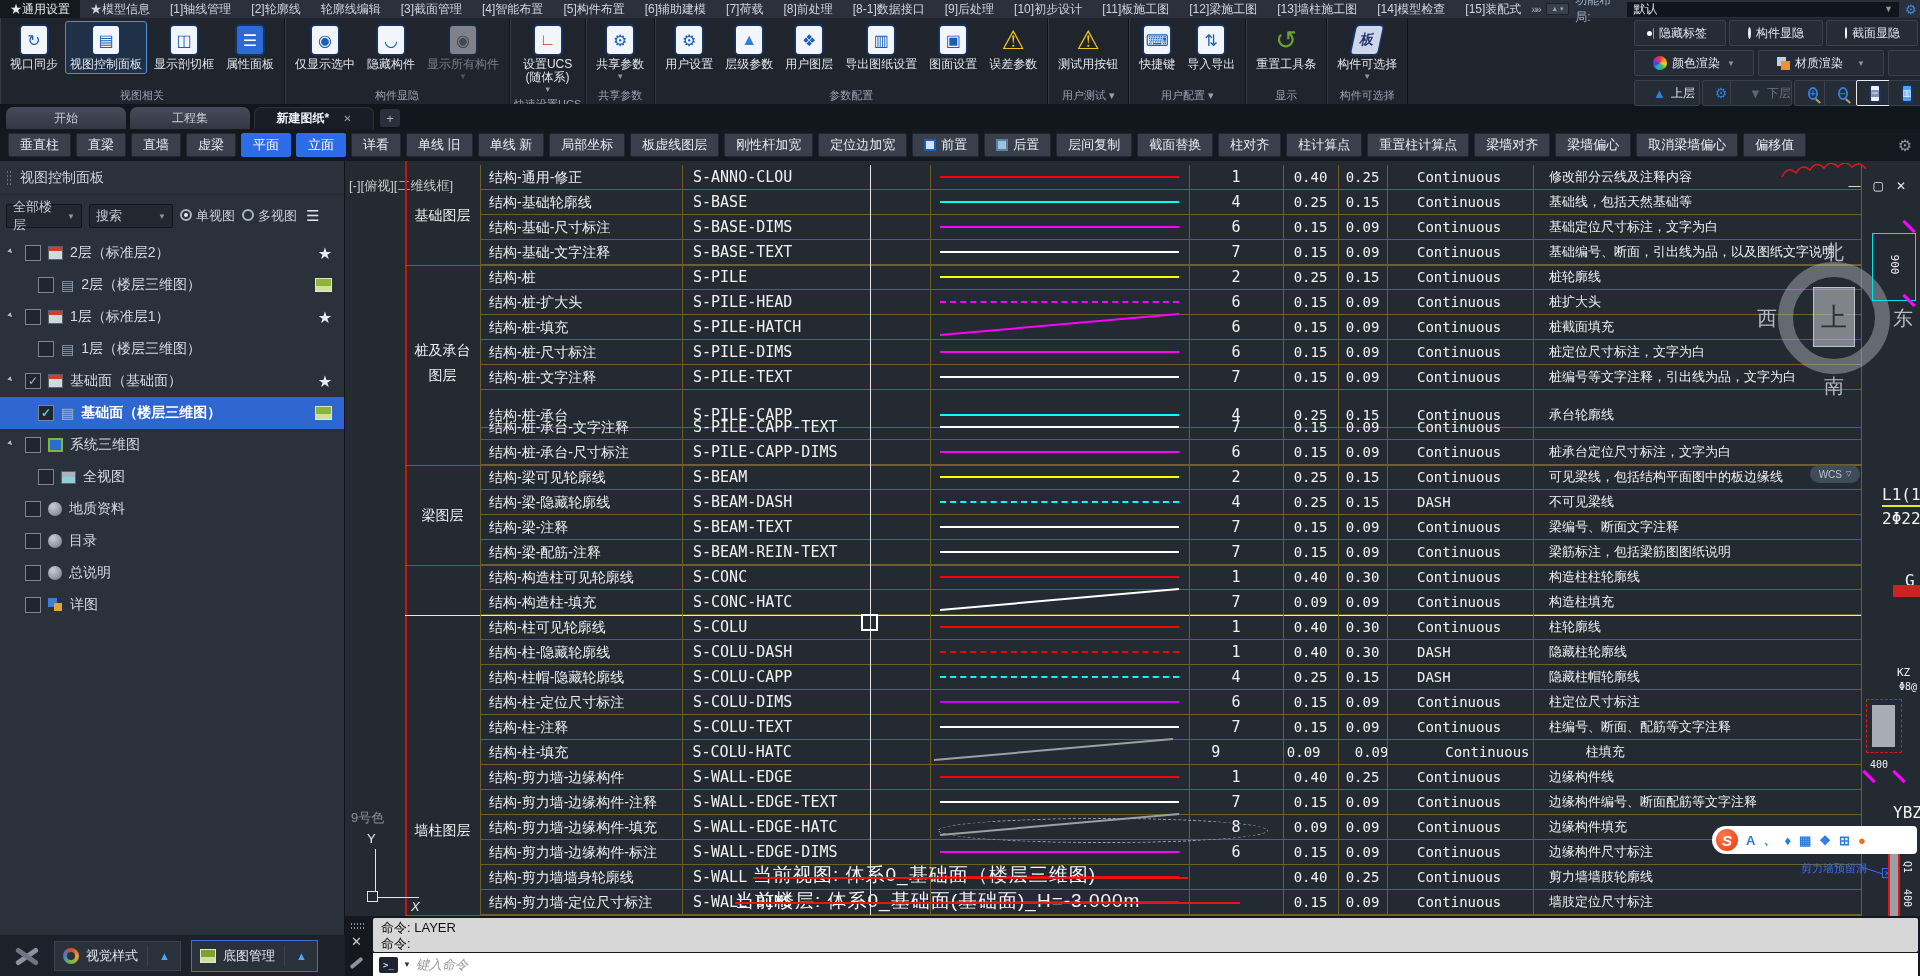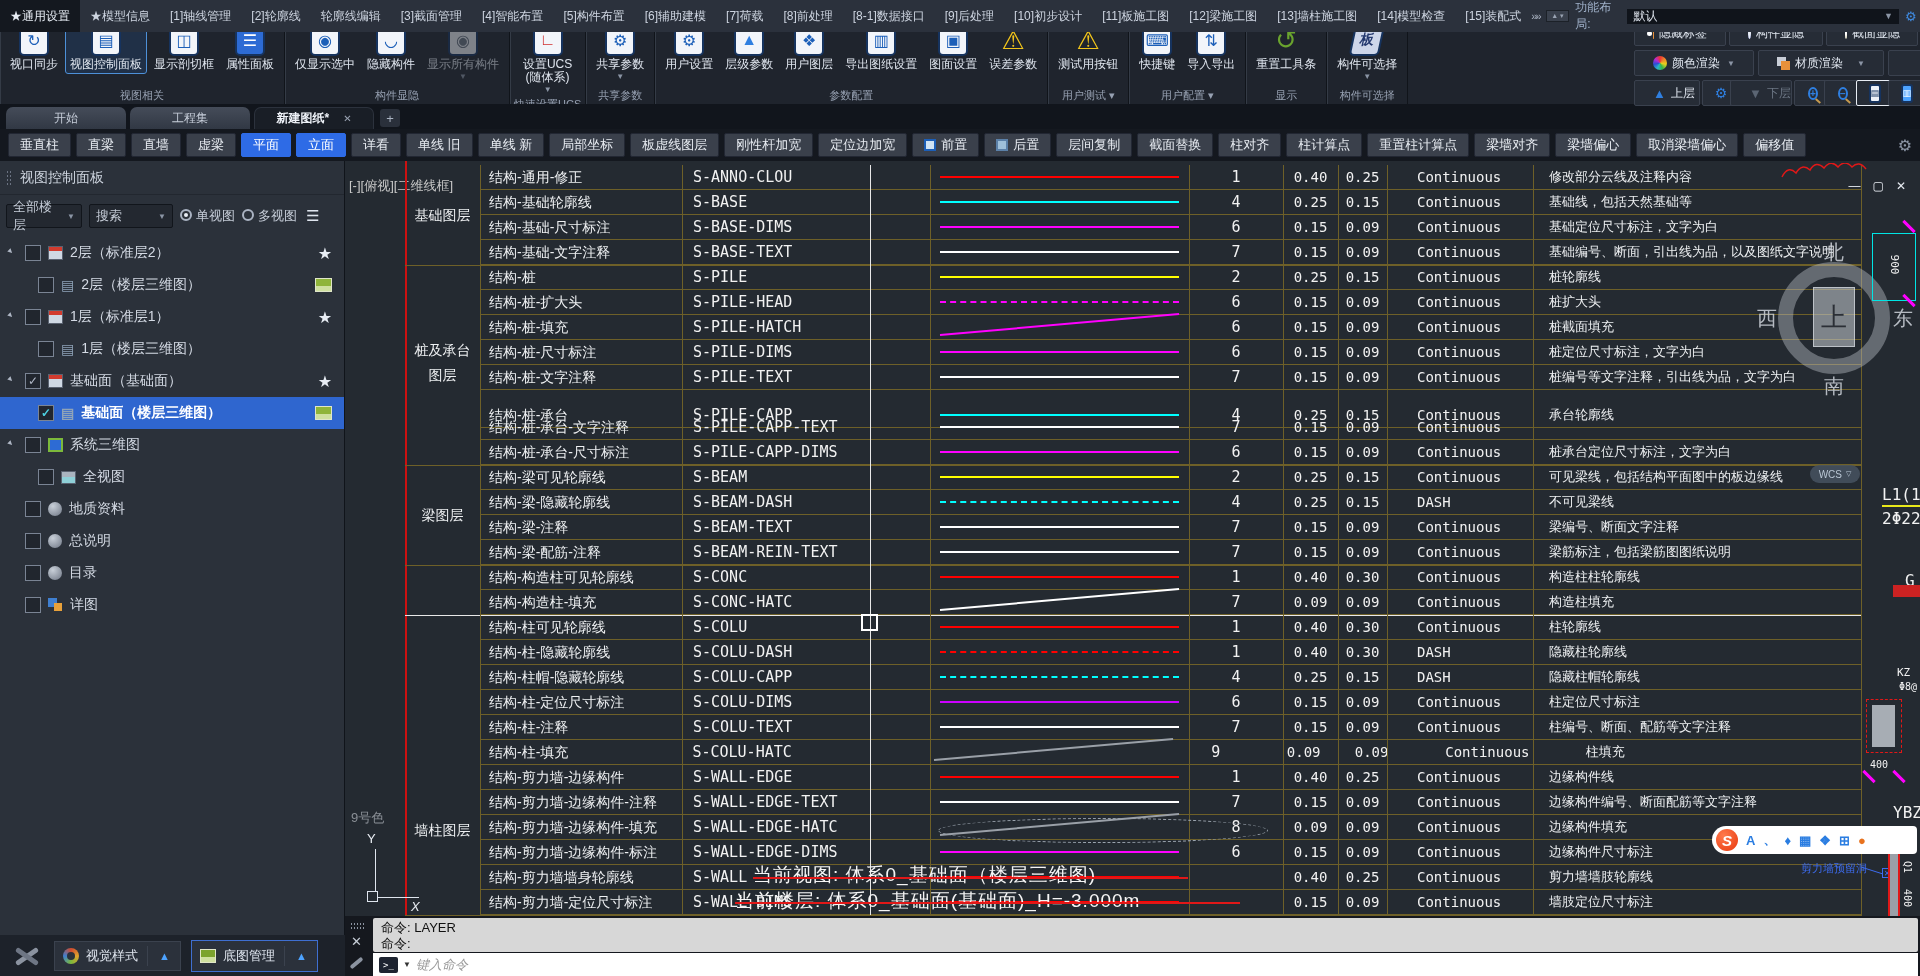--- a/index.html
+++ b/index.html
@@ -1,21 +1,21 @@
 <!DOCTYPE html>
 <html><head>
 <meta charset="utf-8">
 <style>
   * { margin:0; padding:0; box-sizing:border-box; }
   html,body { width:1920px; height:976px; overflow:hidden; background:#171b22;
     font-family:"Liberation Sans", sans-serif; -webkit-font-smoothing:antialiased; }
   .abs { position:absolute; }
 
   
-  #menubar { position:absolute; left:0; top:0; width:1920px; height:32px; background:#2b313c;
+  #menubar { position:absolute; left:0; top:0; width:1920px; height:18px; background:#2b313c;
     display:flex; align-items:stretch; font-size:12px; color:#cdd4e0; z-index:30; }
   .menu-tab { padding:1px 10px 0; display:flex; align-items:center; cursor:default; white-space:nowrap; }
   .menu-tab.active { background:#14181f; color:#e8edf5; }
   #menu-right { margin-left:auto; display:flex; align-items:center; gap:6px; padding-right:4px; }
   #menu-overflow { color:#aab3c2; font-size:11px; letter-spacing:-2px; }
   #menu-minibox { width:26px; height:12px; background:#3a414d; border:1px solid #1c2128; display:flex; align-items:center; justify-content:center; color:#9aa3b2; font-size:7px; }
   #layout-label { color:#9fb0c8; }
   #layout-field { width:300px; height:15px; background:#10141b; color:#dfe5ee; display:flex; align-items:center; padding:0 6px; }
   #layout-caret { margin-left:auto; color:#8b95a5; font-size:9px; }
   #menu-gear { color:#3f8ae0; font-size:13px; }
@@ -576,27 +576,27 @@
       <div class="titem" style="padding-left: 8px;">
         <span class="exp" style="visibility: hidden;">▸</span>
         <span class="cb"></span>
         <span class="ic-sphere"></span>
         <span>地质资料</span>
       </div>
       <div class="titem" style="padding-left: 8px;">
         <span class="exp" style="visibility: hidden;">▸</span>
         <span class="cb"></span>
         <span class="ic-sphere"></span>
-        <span>总说明</span>
+        <span>目录</span>
       </div>
       <div class="titem" style="padding-left: 8px;">
         <span class="exp" style="visibility: hidden;">▸</span>
         <span class="cb"></span>
         <span class="ic-sphere"></span>
-        <span>目录</span>
+        <span>总说明</span>
       </div>
       <div class="titem" style="padding-left: 8px;">
         <span class="exp" style="visibility: hidden;">▸</span>
         <span class="cb"></span>
         <span class="ic-detail"></span>
         <span>详图</span>
       </div>
     </div>
 </div>
 

